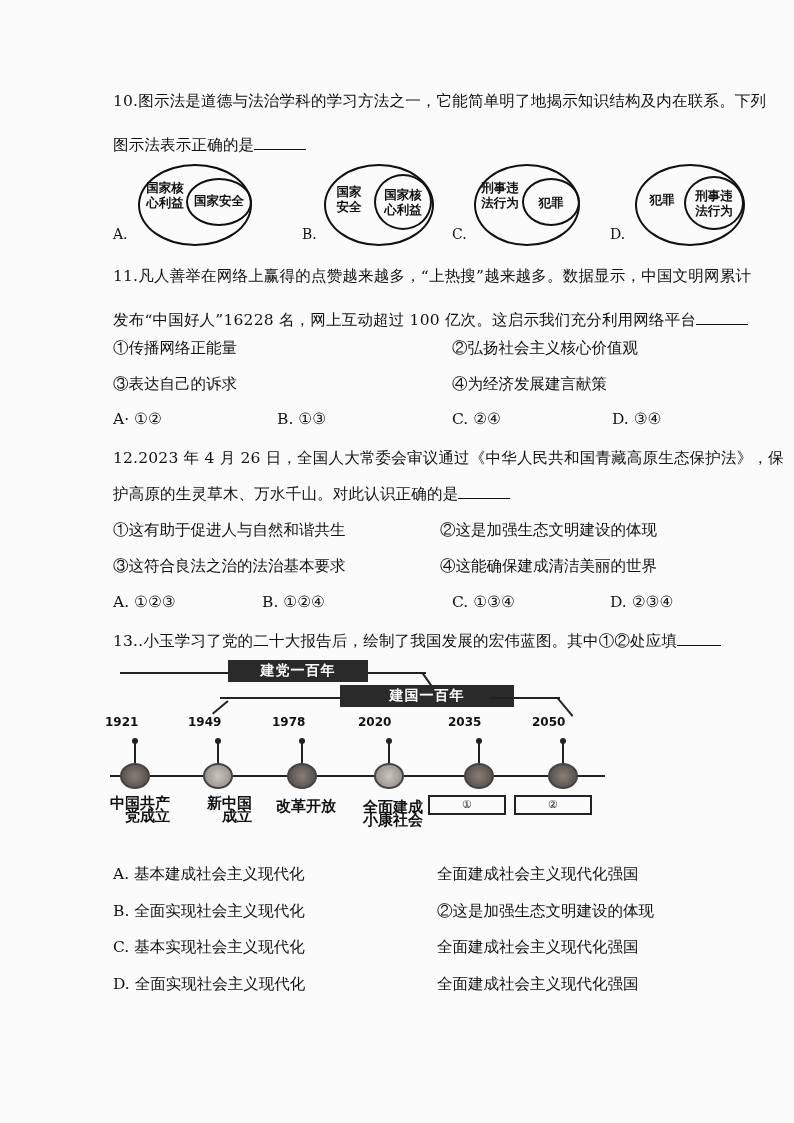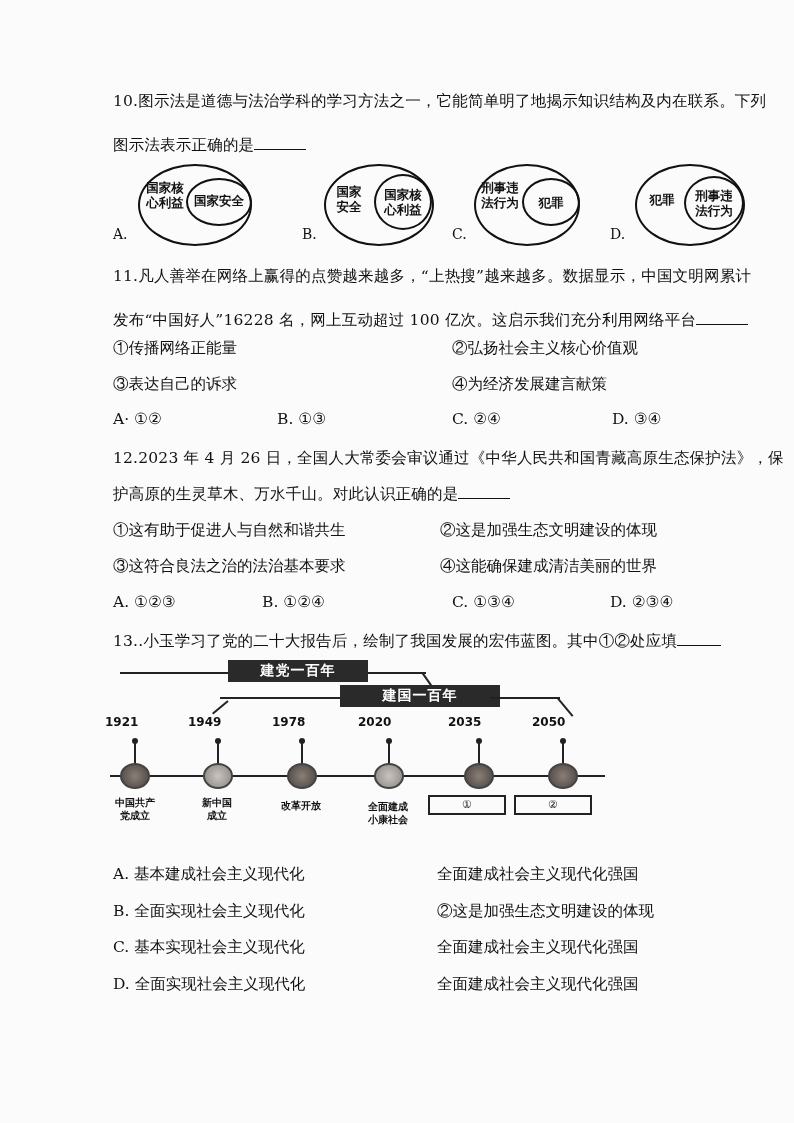--- a/index.html
+++ b/index.html
@@ -18,21 +18,21 @@
   
   .tl { position: absolute; left: 100px; top: 655px; width: 640px; height: 180px; }
   .banner { position: absolute; background: #2a2a2a; color: #fff; font-weight: bold; font-family: "DejaVu Sans", sans-serif; font-size: 14px; display: flex; align-items: center; justify-content: center; letter-spacing: 1px; }
   .bline { position: absolute; border-top: 2px solid #222; }
   .year { position: absolute; font-family: "DejaVu Sans", sans-serif; font-weight: bold; font-size: 12px; width: 60px; }
   .stem { position: absolute; width: 2px; background: #222; }
   .dot { position: absolute; width: 6px; height: 6px; border-radius: 50%; background: #222; }
   .axis { position: absolute; height: 2px; background: #222; }
   .node { position: absolute; width: 26px; height: 22px; border-radius: 50%; border: 2px solid #444; background: radial-gradient(circle, #8a7f78 0%, #5d5550 70%); }
   .node.light { background: radial-gradient(circle, #c9c4c0 0%, #9b9590 75%); }
-  .ev { position: absolute; font-family: Liberation Mono, monospace; font-weight: bold; font-size: 10px; line-height: 13px; text-align: center; width: 70px; }
+  .ev { position: absolute; font-family: Liberation Serif, serif; font-weight: bold; font-size: 15px; line-height: 13px; text-align: right; width: 70px; }
   .box { position: absolute; width: 74px; height: 16px; border: 2px solid #222; font-size: 11px; text-align: center; line-height: 16px; }
   .footer { position: absolute; left: 0; width: 794px; top: 1045px; text-align: center; font-size: 13.5px; font-family: "DejaVu Sans", sans-serif; }
 </style>
 </head>
 <body>
 
 <div class="page">
 
   <div class="line" style="left:113px;top:91px;">10.图示法是道德与法治学科的学习方法之一，它能简单明了地揭示知识结构及内在联系。下列</div>
   <div class="line" style="left:113px;top:135px;"><span>图示法表示正确的是</span><span class="blank"></span></div>
@@ -116,21 +116,21 @@
 
   <div class="tl">
 
     <div class="bline" style="left:20px;top:17px;width:110px;"></div>
     <div class="banner" style="left:128px;top:5px;width:140px;height:22px;">建党一百年</div>
     <div class="bline" style="left:268px;top:17px;width:58px;"></div>
     <div class="bline" style="left:323px;top:17px;width:22px;transform:rotate(55deg);transform-origin:left top;"></div>
 
     <div class="bline" style="left:120px;top:42px;width:120px;"></div>
     <div class="bline" style="left:112px;top:58px;width:20px;transform:rotate(-40deg);transform-origin:left top;"></div>
-    <div class="banner" style="left:240px;top:30px;width:160px;height:22px;">建国一百年</div>
+    <div class="banner" style="left:240px;top:30px;width:174px;height:22px;">建国一百年</div>
     <div class="bline" style="left:390px;top:42px;width:70px;"></div>
     <div class="bline" style="left:458px;top:42px;width:24px;transform:rotate(50deg);transform-origin:left top;"></div>
 
     <div class="year" style="left:5px;top:60px;">1921</div>
     <div class="year" style="left:88px;top:60px;">1949</div>
     <div class="year" style="left:172px;top:60px;">1978</div>
     <div class="year" style="left:258px;top:60px;">2020</div>
     <div class="year" style="left:348px;top:60px;">2035</div>
     <div class="year" style="left:432px;top:60px;">2050</div>
 

